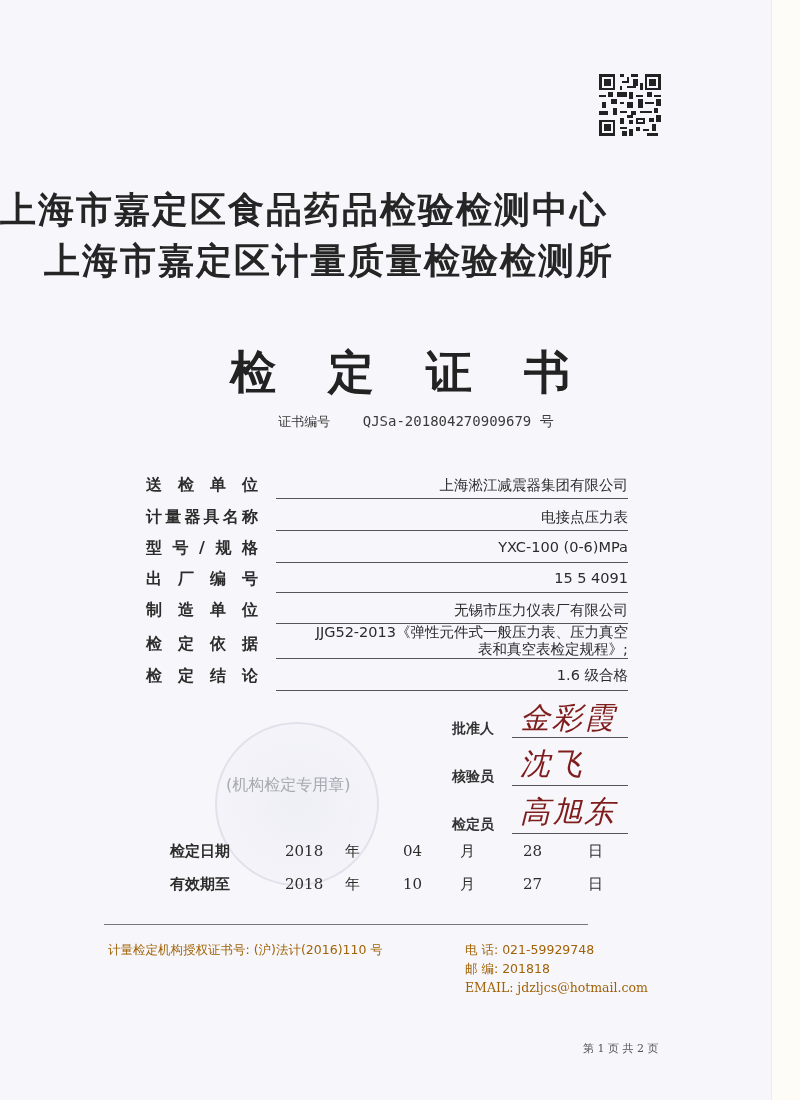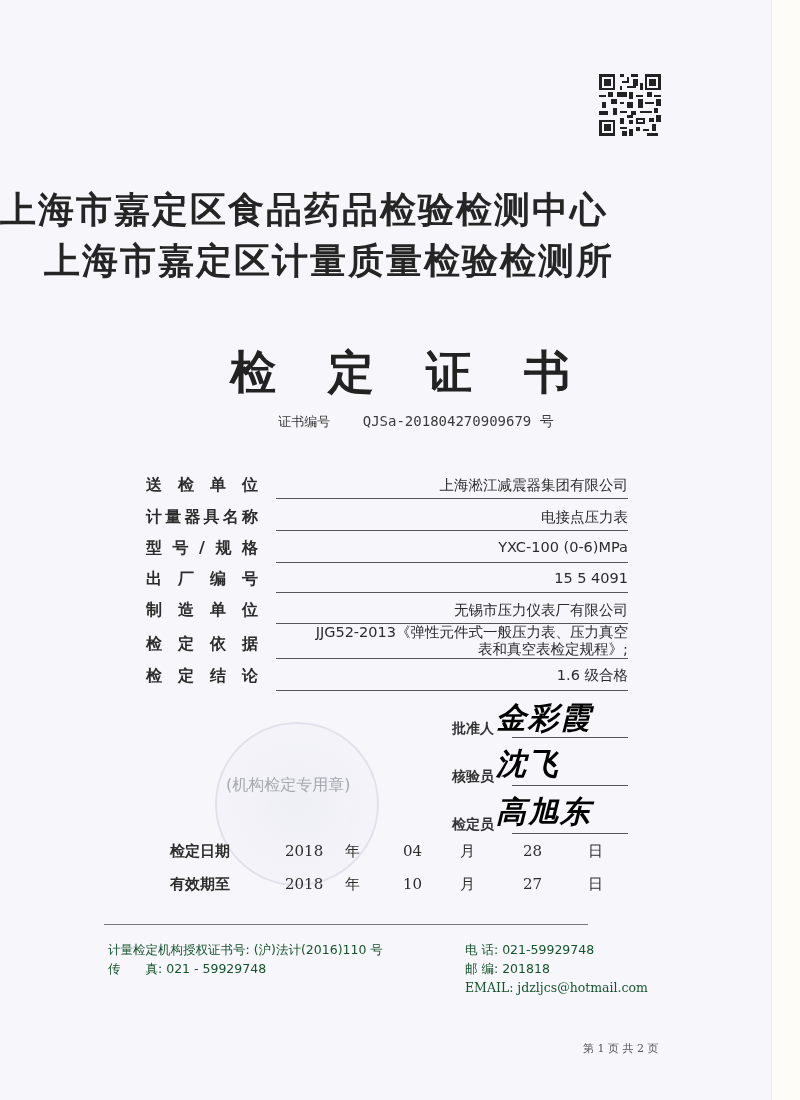--- a/index.html
+++ b/index.html
@@ -38,36 +38,36 @@
     }
     .field-value {
       left: 276px; width: 352px; text-align: right; font-size: 14.5px;
       font-family: "DejaVu Sans", "Liberation Sans", sans-serif; color: #2c2c2c;
     }
     .field-line { left: 276px; width: 352px; height: 0; border-top: 1.3px solid #555; }
     .two-line { line-height: 17px; }
 
     .sign-label { left: 452px; font-size: 14px; font-weight: bold; font-family: "DejaVu Sans", "Liberation Sans", sans-serif; color: #333; }
     .sign-line { left: 512px; width: 116px; border-top: 1.3px solid #555; }
-    .sig { left: 496px; font-family: "DejaVu Serif", serif; font-style: italic; font-size: 30px; color: #000000; letter-spacing: 2px; font-weight: bold; }
+    .sig { left: 520px; font-family: "DejaVu Serif", serif; font-style: italic; font-size: 30px; color: #7f1d1d; letter-spacing: 2px; }
 
     .stamp {
       left: 215px; top: 722px; width: 160px; height: 160px; border-radius: 50%;
       border: 2px solid rgba(170,170,200,0.25);
       background: radial-gradient(circle, rgba(200,200,225,0.18) 0%, rgba(210,210,230,0.08) 70%, transparent 100%);
     }
     .stamp-note { left: 226px; top: 775px; font-size: 16px; color: #a8a8b0; font-family: "DejaVu Sans", "Liberation Sans", sans-serif; }
 
     .date-row { left: 170px; font-size: 15px; color: #2c2c2c; }
     .date-row span { position: absolute; white-space: nowrap; }
     .date-lbl { font-family: "DejaVu Sans", "Liberation Sans", sans-serif; font-weight: bold; }
     .cjk { font-family: "DejaVu Sans", "Liberation Sans", sans-serif; }
 
     .divider { left: 104px; top: 924px; width: 472px; border-top: 1.5px solid #777; }
-    .footer { font-size: 12.5px; color: #14532d; line-height: 19px; }
+    .footer { font-size: 12.5px; color: #a16207; line-height: 19px; }
     .footer .cjk { font-family: "DejaVu Sans", "Liberation Sans", sans-serif; }
     .footer-left { left: 108px; top: 940px; }
     .footer-right { left: 465px; top: 940px; }
     .page-no { left: 583px; top: 1041px; font-size: 11px; color: #555; }
   </style>
 </head>
 <body>
 
 <div class="edge-strip"></div>
 
@@ -238,21 +238,20 @@
   <span style="left:233px">10</span>
   <span class="cjk" style="left:290px">月</span>
   <span style="left:353px">27</span>
   <span class="cjk" style="left:418px">日</span>
 </div>
 
 <div class="abs divider" style="width:484px"></div>
 
 <div class="abs footer footer-left">
   <div class="cjk">计量检定机构授权证书号: (沪)法计(2016)110 号</div>
-  <div class="cjk">传　　真: 021 - 59929748</div>
 </div>
 <div class="abs footer footer-right">
   <div class="cjk">电 话: 021-59929748</div>
   <div class="cjk">邮 编: 201818</div>
   <div>EMAIL: jdzljcs@hotmail.com</div>
 </div>
 
 <div class="abs page-no">第 1 页 共 2 页</div>
 
 </body></html>

